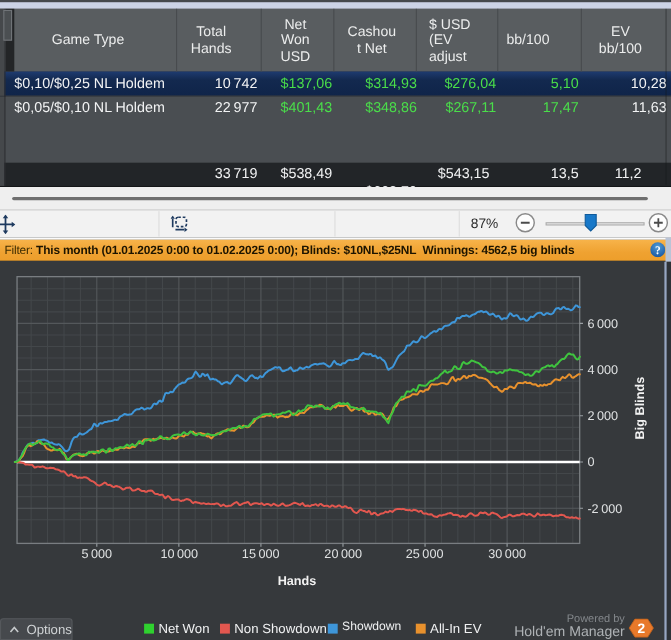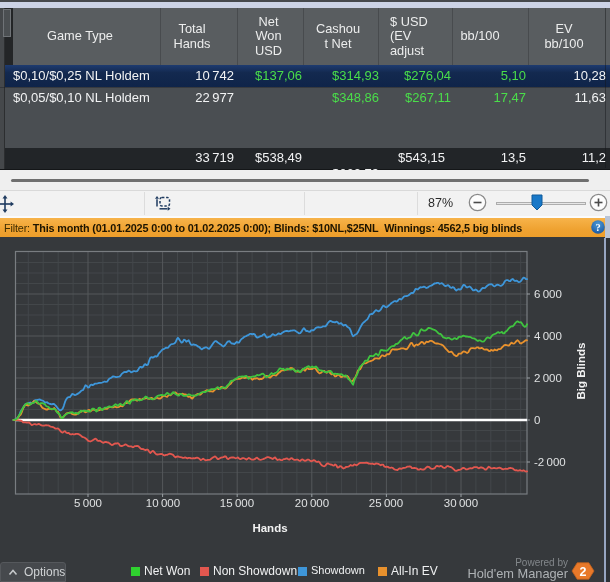--- a/index.html
+++ b/index.html
@@ -46,31 +46,32 @@
 <div class="cell" style="left:13px;top:65px;text-align:left">$0,10/$0,25 NL Holdem</div>
 <div class="cell" style="left:162px;top:65px;width:72px;">10 742</div>
 <div class="cell grn" style="left:232px;top:65px;width:70px;">$137,06</div>
 <div class="cell grn" style="left:309px;top:65px;width:70px;">$314,93</div>
 <div class="cell grn" style="left:381px;top:65px;width:70px;">$276,04</div>
 <div class="cell grn" style="left:456px;top:65px;width:70px;">5,10</div>
 <div class="cell" style="left:536px;top:65px;width:70px;">10,28</div>
 
 <div class="cell" style="left:13px;top:87px;text-align:left">$0,05/$0,10 NL Holdem</div>
 <div class="cell" style="left:162px;top:87px;width:72px;">22 977</div>
+<div class="cell grn" style="left:232px;top:87px;width:70px;">$401,43</div>
 <div class="cell grn" style="left:309px;top:87px;width:70px;">$348,86</div>
 <div class="cell grn" style="left:381px;top:87px;width:70px;">$267,11</div>
 <div class="cell grn" style="left:456px;top:87px;width:70px;">17,47</div>
 <div class="cell" style="left:536px;top:87px;width:70px;">11,63</div>
 
 <div class="cell" style="left:162px;top:147px;width:72px;">33 719</div>
 <div class="cell" style="left:232px;top:147px;width:70px;">$538,49</div>
 <div class="cell" style="left:309px;top:163px;width:70px;text-align:right;">$663,79</div>
 <div class="cell" style="left:375px;top:147px;width:70px;">$543,15</div>
 <div class="cell" style="left:456px;top:147px;width:70px;">13,5</div>
-<div class="cell" style="left:536px;top:147px;width:70px;">11,2</div>
+<div class="cell" style="left:536px;top:147px;width:70px;text-align:center;">11,2</div>
 <div class="abs" style="left:604.5px;top:8px;width:1.5px;height:160px;background:rgba(20,22,24,0.45)"></div>
 
 <div class="abs" style="left:0;top:170px;width:610px;height:20px;background:#efefef"></div>
 <div class="abs" style="left:11px;top:179px;width:578px;height:3px;background:#6f6f6f;border-radius:1.5px"></div>
 <div class="abs" style="left:0;top:190px;width:610px;height:1px;background:#d9d9d9"></div>
 <div class="abs" style="left:0;top:191px;width:610px;height:25px;background:#f2f2f2"></div>
 
 <svg class="abs" style="left:-4px;top:195px" width="18" height="18" viewBox="0 0 18 18">
 <g stroke="#1e3a5f" stroke-width="1.6" fill="#1e3a5f">
 <line x1="9" y1="2.5" x2="9" y2="15.5"></line>

